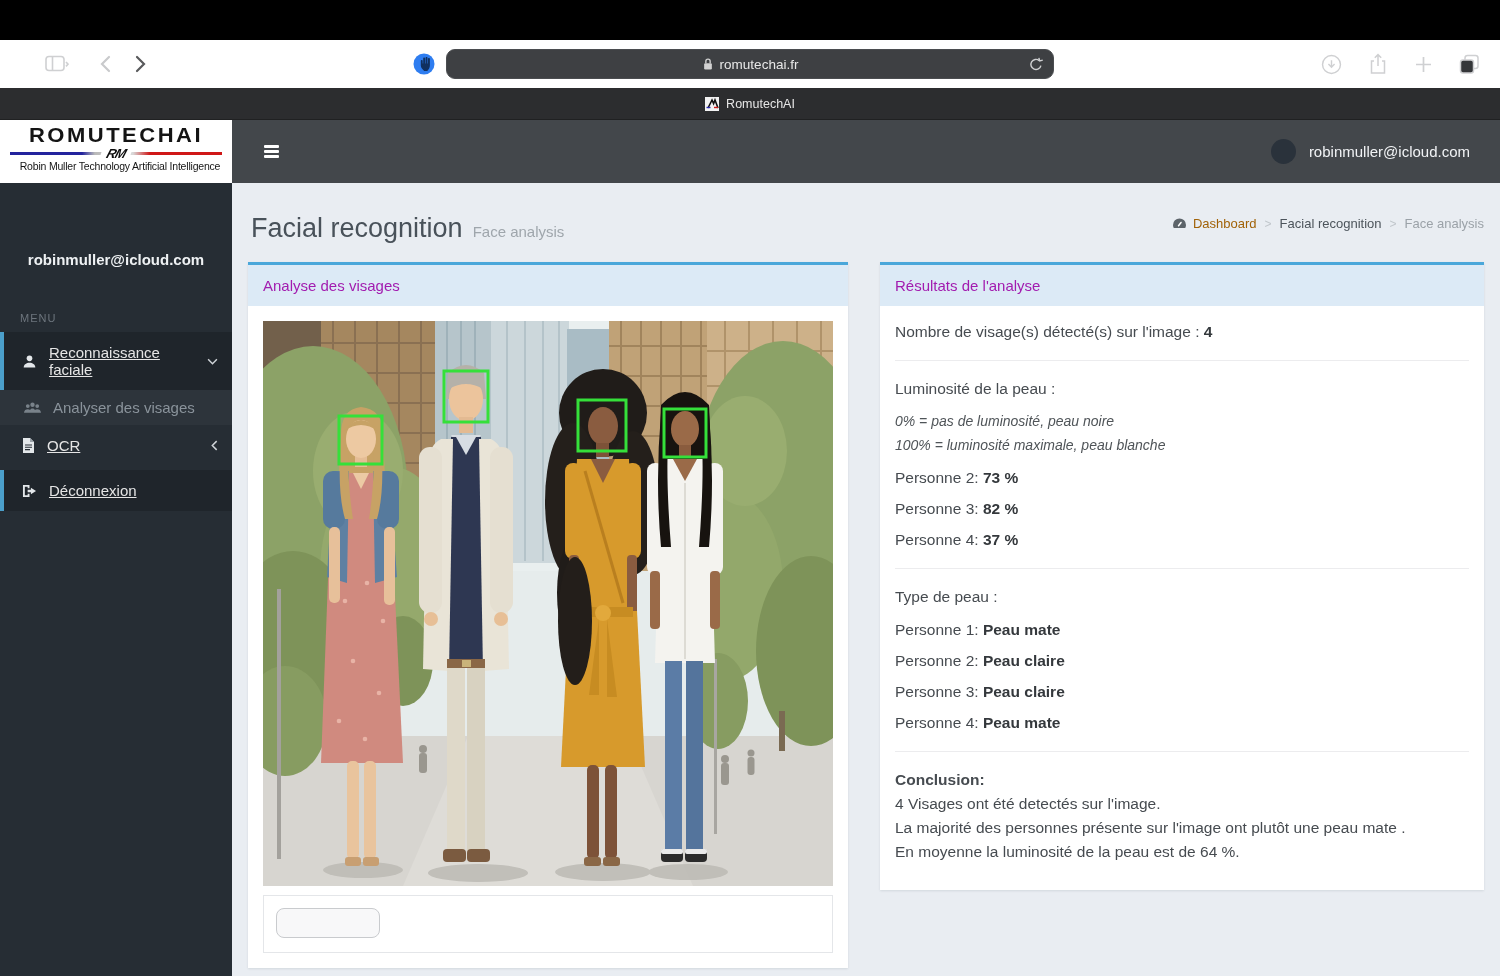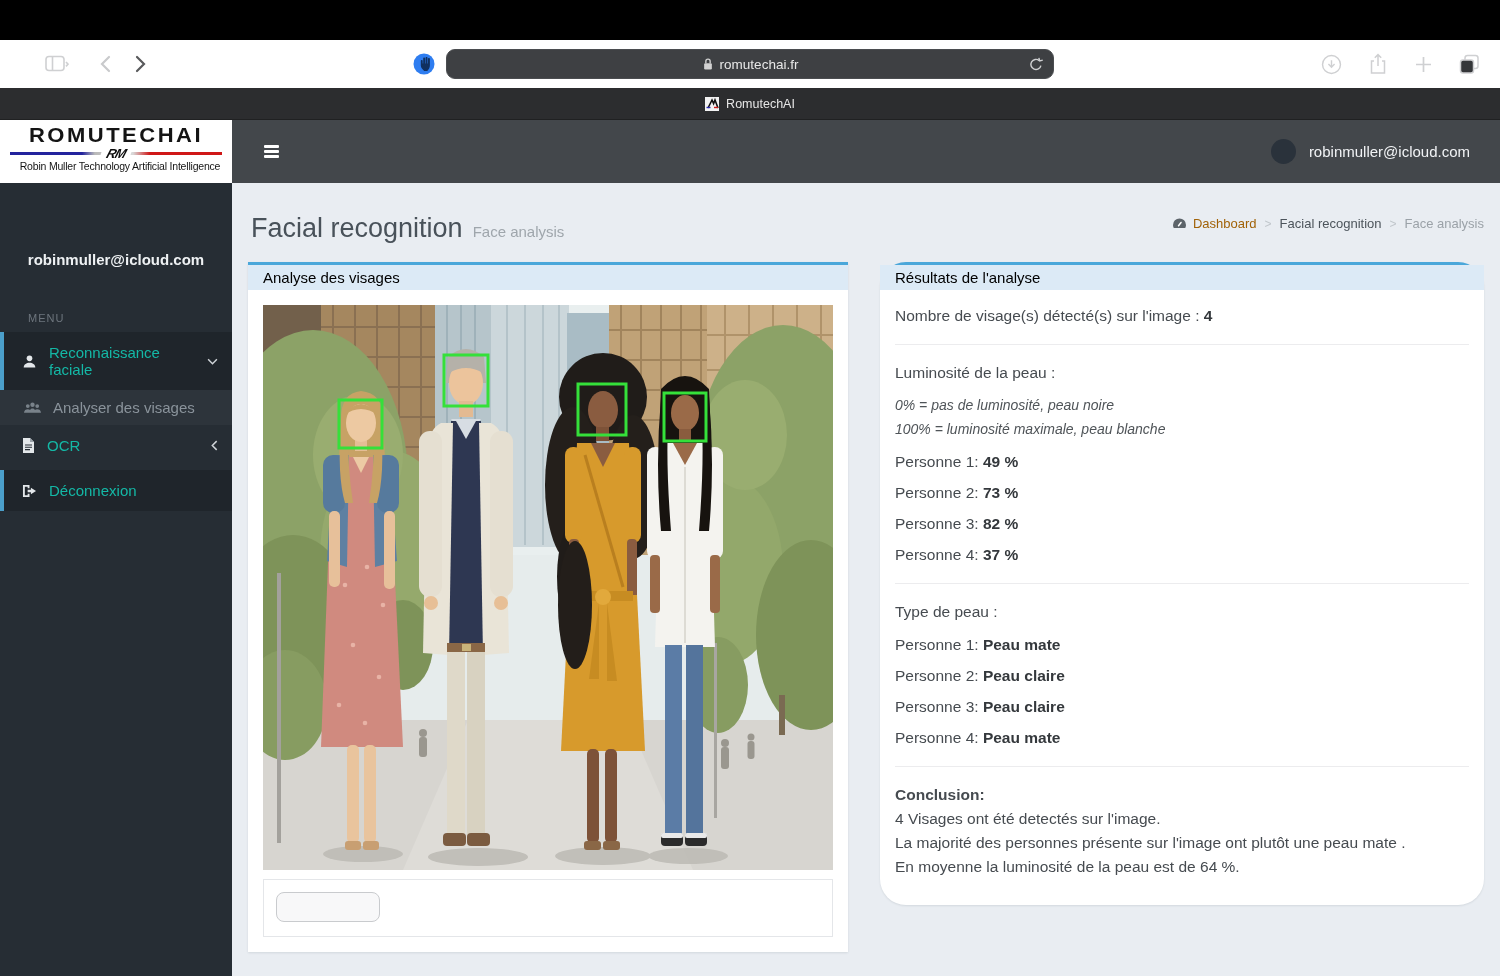--- a/index.html
+++ b/index.html
@@ -45,22 +45,22 @@
   .appbar-user { margin-left:auto; display:flex; align-items:center; gap:13px; }
   .avatar { width:25px; height:25px; border-radius:50%; background:#2a323b; }
   .appbar-email { color:#f1f3f5; font-size:15px; }
 
   
   .body-row { display:flex; height:793px; }
 
   
   .sidebar { width:232px; background:#262d34; color:#dfe3e7; flex-shrink:0; }
   .side-email { text-align:center; font-weight:700; font-size:15px; color:#eef1f3; padding-top:68px; }
-  .menu-label { margin:44px 0 8px; padding-left:28px; font-size:11px; letter-spacing:1px; color:#6d757d; }
-  .side-item { display:flex; align-items:center; gap:12px; padding:12px 14px 12px 18px; font-size:15px; color:#14b8a6; border-left:4px solid transparent; cursor:pointer; }
+  .menu-label { margin:44px 0 8px; padding-left:20px; font-size:11px; letter-spacing:1px; color:#6d757d; }
+  .side-item { display:flex; align-items:center; gap:12px; padding:12px 14px 12px 18px; font-size:15px; color:#e5e5e5; border-left:4px solid transparent; cursor:pointer;text-decoration:underline; }
   .side-item.hl { background:#1f252b; border-left-color:#4b9fca; }
   .side-item .grow { flex:1; }
   .side-sub { display:flex; align-items:center; gap:12px; padding:9px 14px 9px 24px; font-size:15px; color:#8a939b; background:#2d343b; cursor:pointer; }
   .side-gap { height:4px; }
   .ic { display:inline-flex; align-items:center; justify-content:center; }
 
   
   .main { flex:1; padding:0 16px; overflow:hidden; }
   .page-head { display:flex; justify-content:space-between; margin-top:12px; }
   .title-wrap { display:flex; align-items:baseline; gap:10px; margin-top:18px; padding-left:3px; }
@@ -68,23 +68,23 @@
   .page-sub { font-size:15px; color:#9fa6ac; }
   .breadcrumb { display:flex; align-items:center; gap:8px; font-size:13px; margin-top:8px; }
   .crumb-home { display:flex; align-items:center; gap:6px; color:#a16207; }
   .crumb { color:#9ba2a8; }
   .crumb.mid { color:#4c545b; }
   .crumb-sep { color:#c0c6cb; font-size:12px; }
 
   
   .cards { display:flex; gap:32px; margin-top:18px; align-items:flex-start; }
   .card { background:#fff; border-top:3px solid #4aa7da; box-shadow:0 1px 2px rgba(60,70,80,.12); }
-  .card-header { background:#dceaf6; color:#000000; font-size:15px; padding:4px 15px; }
+  .card-header { background:#dceaf6; color:#a21caf; font-size:15px; padding:12px 15px; }
   .card-left { width:600px; flex-shrink:0; }
-  .card-right { flex:1;border-radius:26px; }
+  .card-right { flex:1; }
   .card-body { padding:15px; }
 
   .photo { width:570px; height:565px; }
   .upload-label { margin-top:46px; font-weight:700; font-size:15px; color:#3a4046; }
   .upload-box { margin-top:9px; border:1px solid #e4e6e9; padding:12px 12px 14px; }
   .file-btn { width:104px; height:30px; border:1px solid #c9cbce; border-radius:8px; background:#f8f8f9; }
 
   
   .res-body { padding:17px 15px 26px; font-size:15.5px; color:#464b50; }
   .res-body p { margin:0 0 13px; }
@@ -521,21 +521,20 @@
         <div class="res-body">
           <p class="sec-title">
             <span>Nombre de visage(s) détecté(s) sur l'image :</span>
             <strong>4</strong>
           </p>
           <hr>
           <p class="sec-title">Luminosité de la peau :</p>
           <p class="note">0% = pas de luminosité, peau noire</p>
           <p class="note" style="margin-bottom:16px !important">100% = luminosité maximale, peau blanche</p>
 
-          <p><span>Personne 1:</span> <strong>49 %</strong></p>
           <p><span>Personne 2:</span> <strong>73 %</strong></p>
           <p><span>Personne 3:</span> <strong>82 %</strong></p>
           <p style="margin-bottom:0"><span>Personne 4:</span> <strong>37 %</strong></p>
           <hr>
           <p class="sec-title">Type de peau :</p>
           <p><span>Personne 1:</span> <strong>Peau mate</strong></p>
           <p><span>Personne 2:</span> <strong>Peau claire</strong></p>
           <p><span>Personne 3:</span> <strong>Peau claire</strong></p>
           <p style="margin-bottom:16px"><span>Personne 4:</span> <strong>Peau mate</strong></p>
           <hr>

